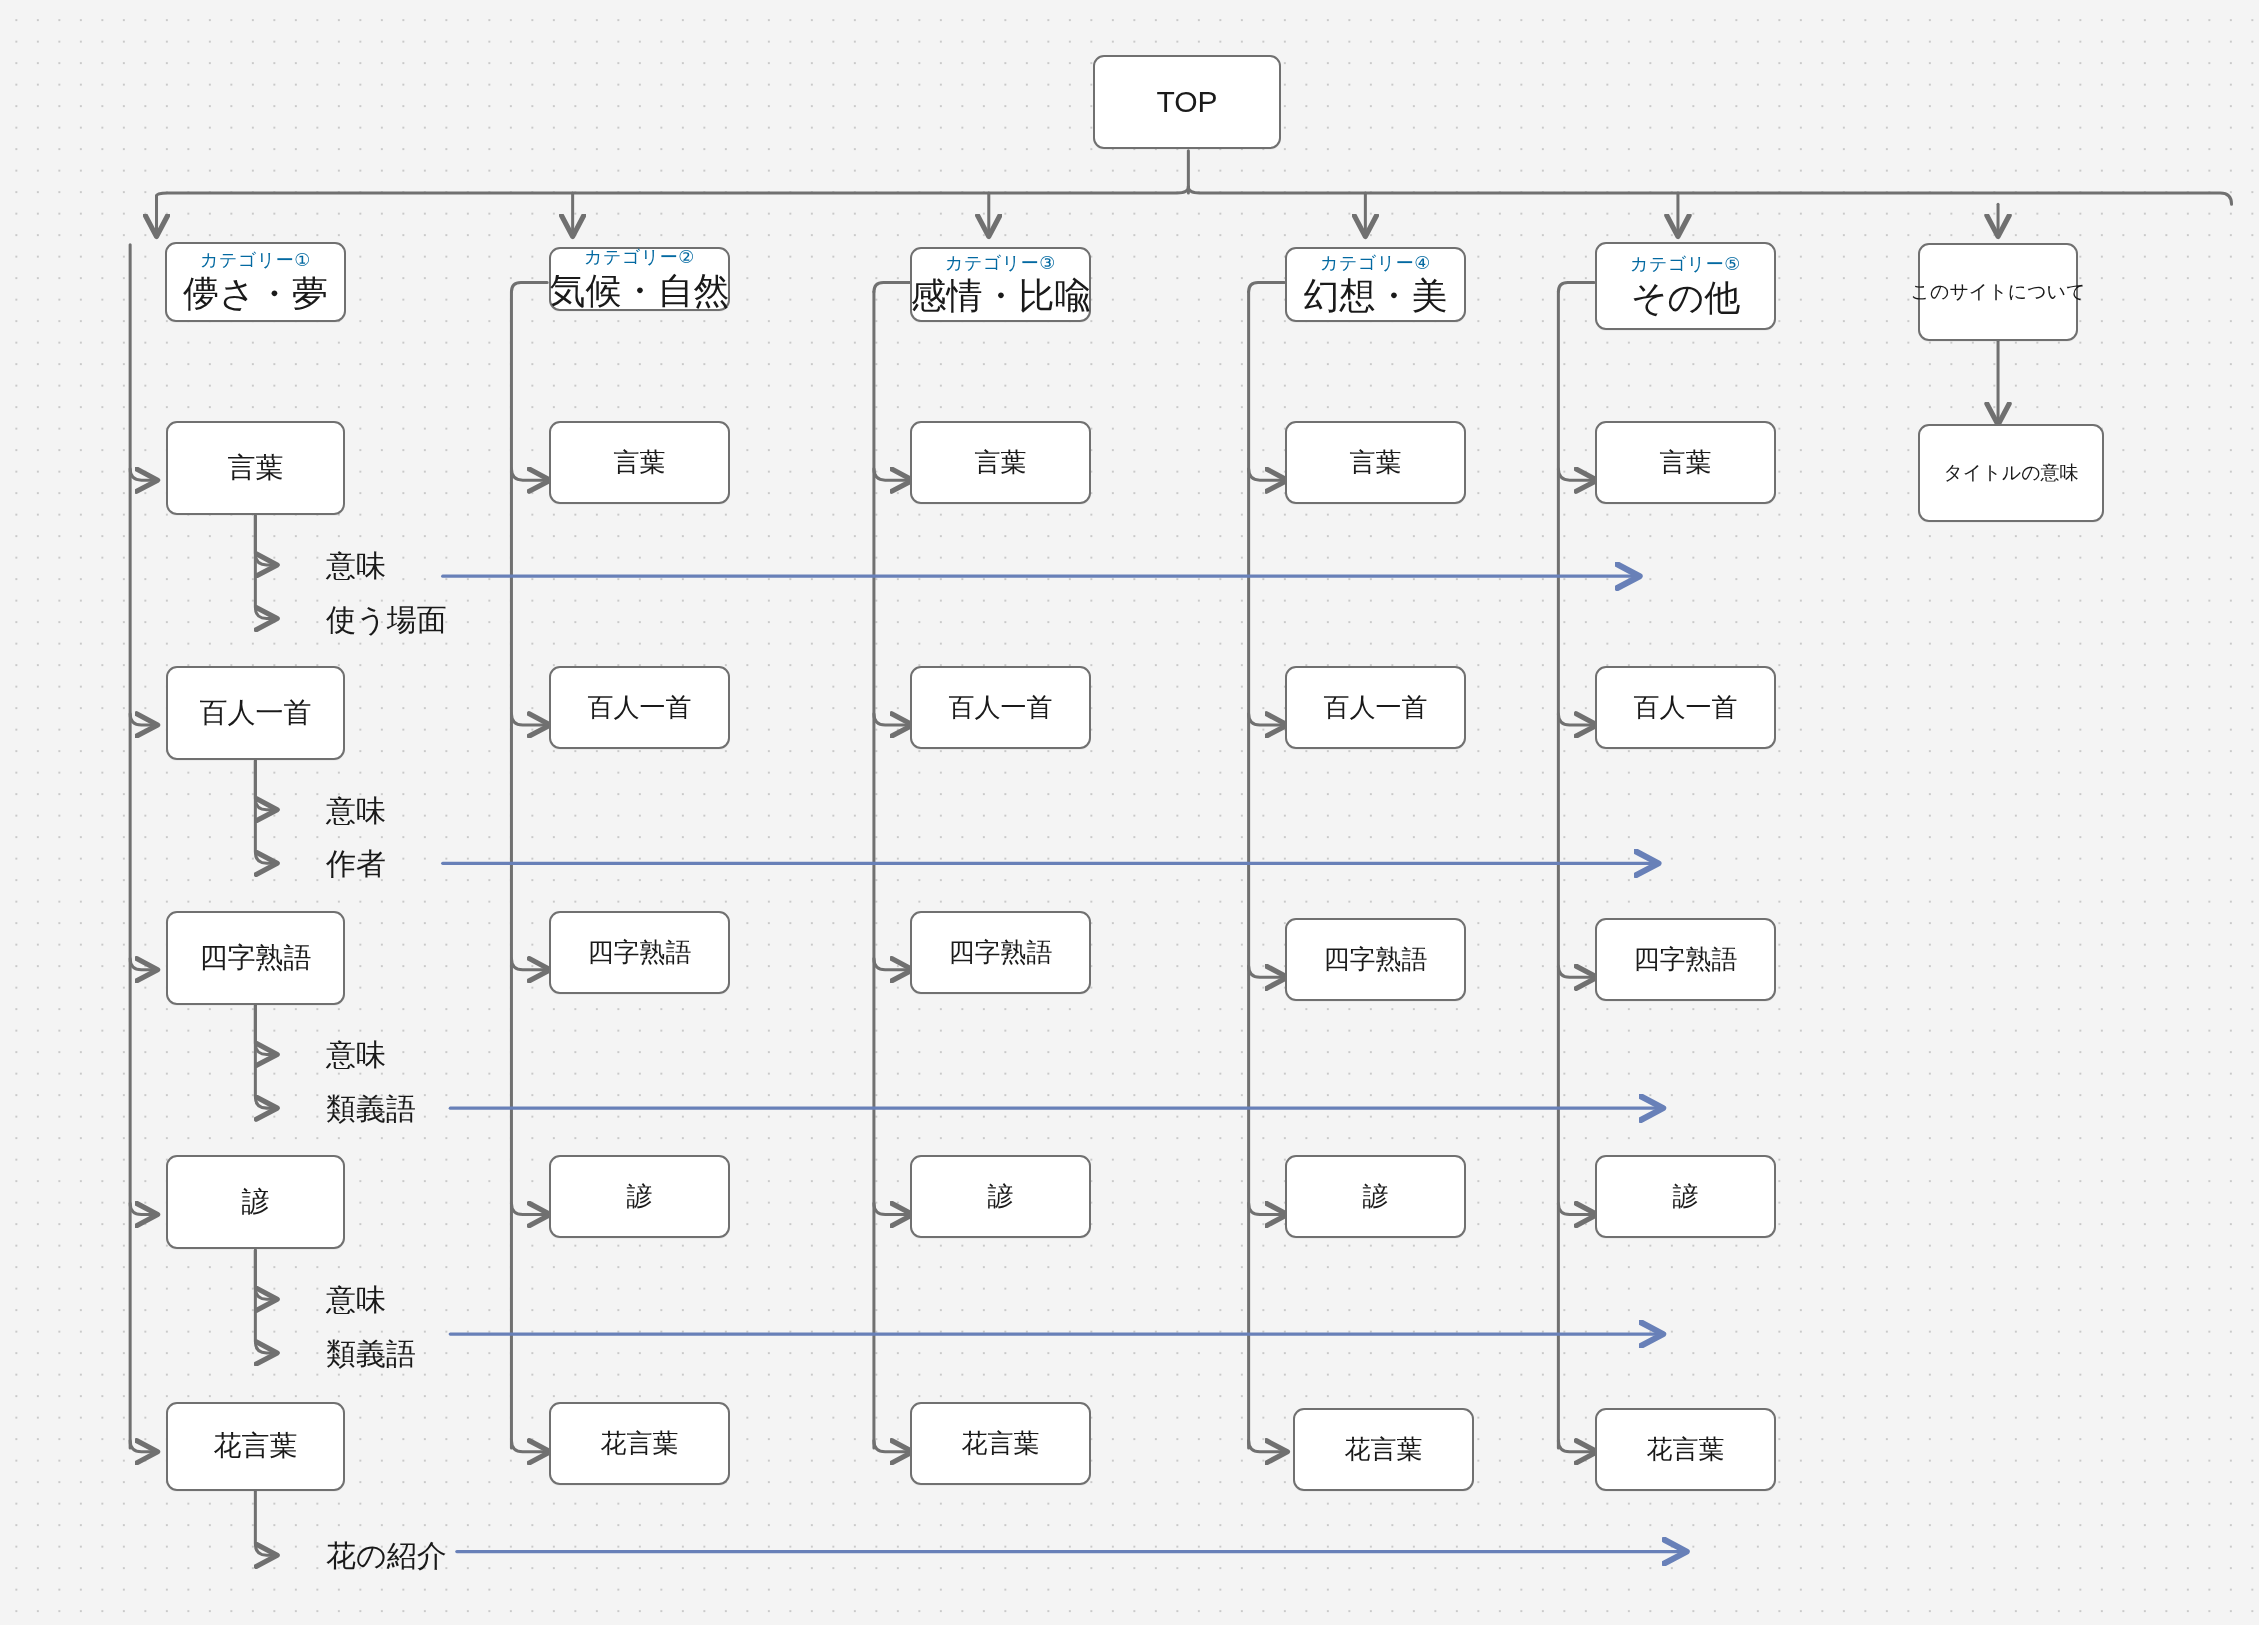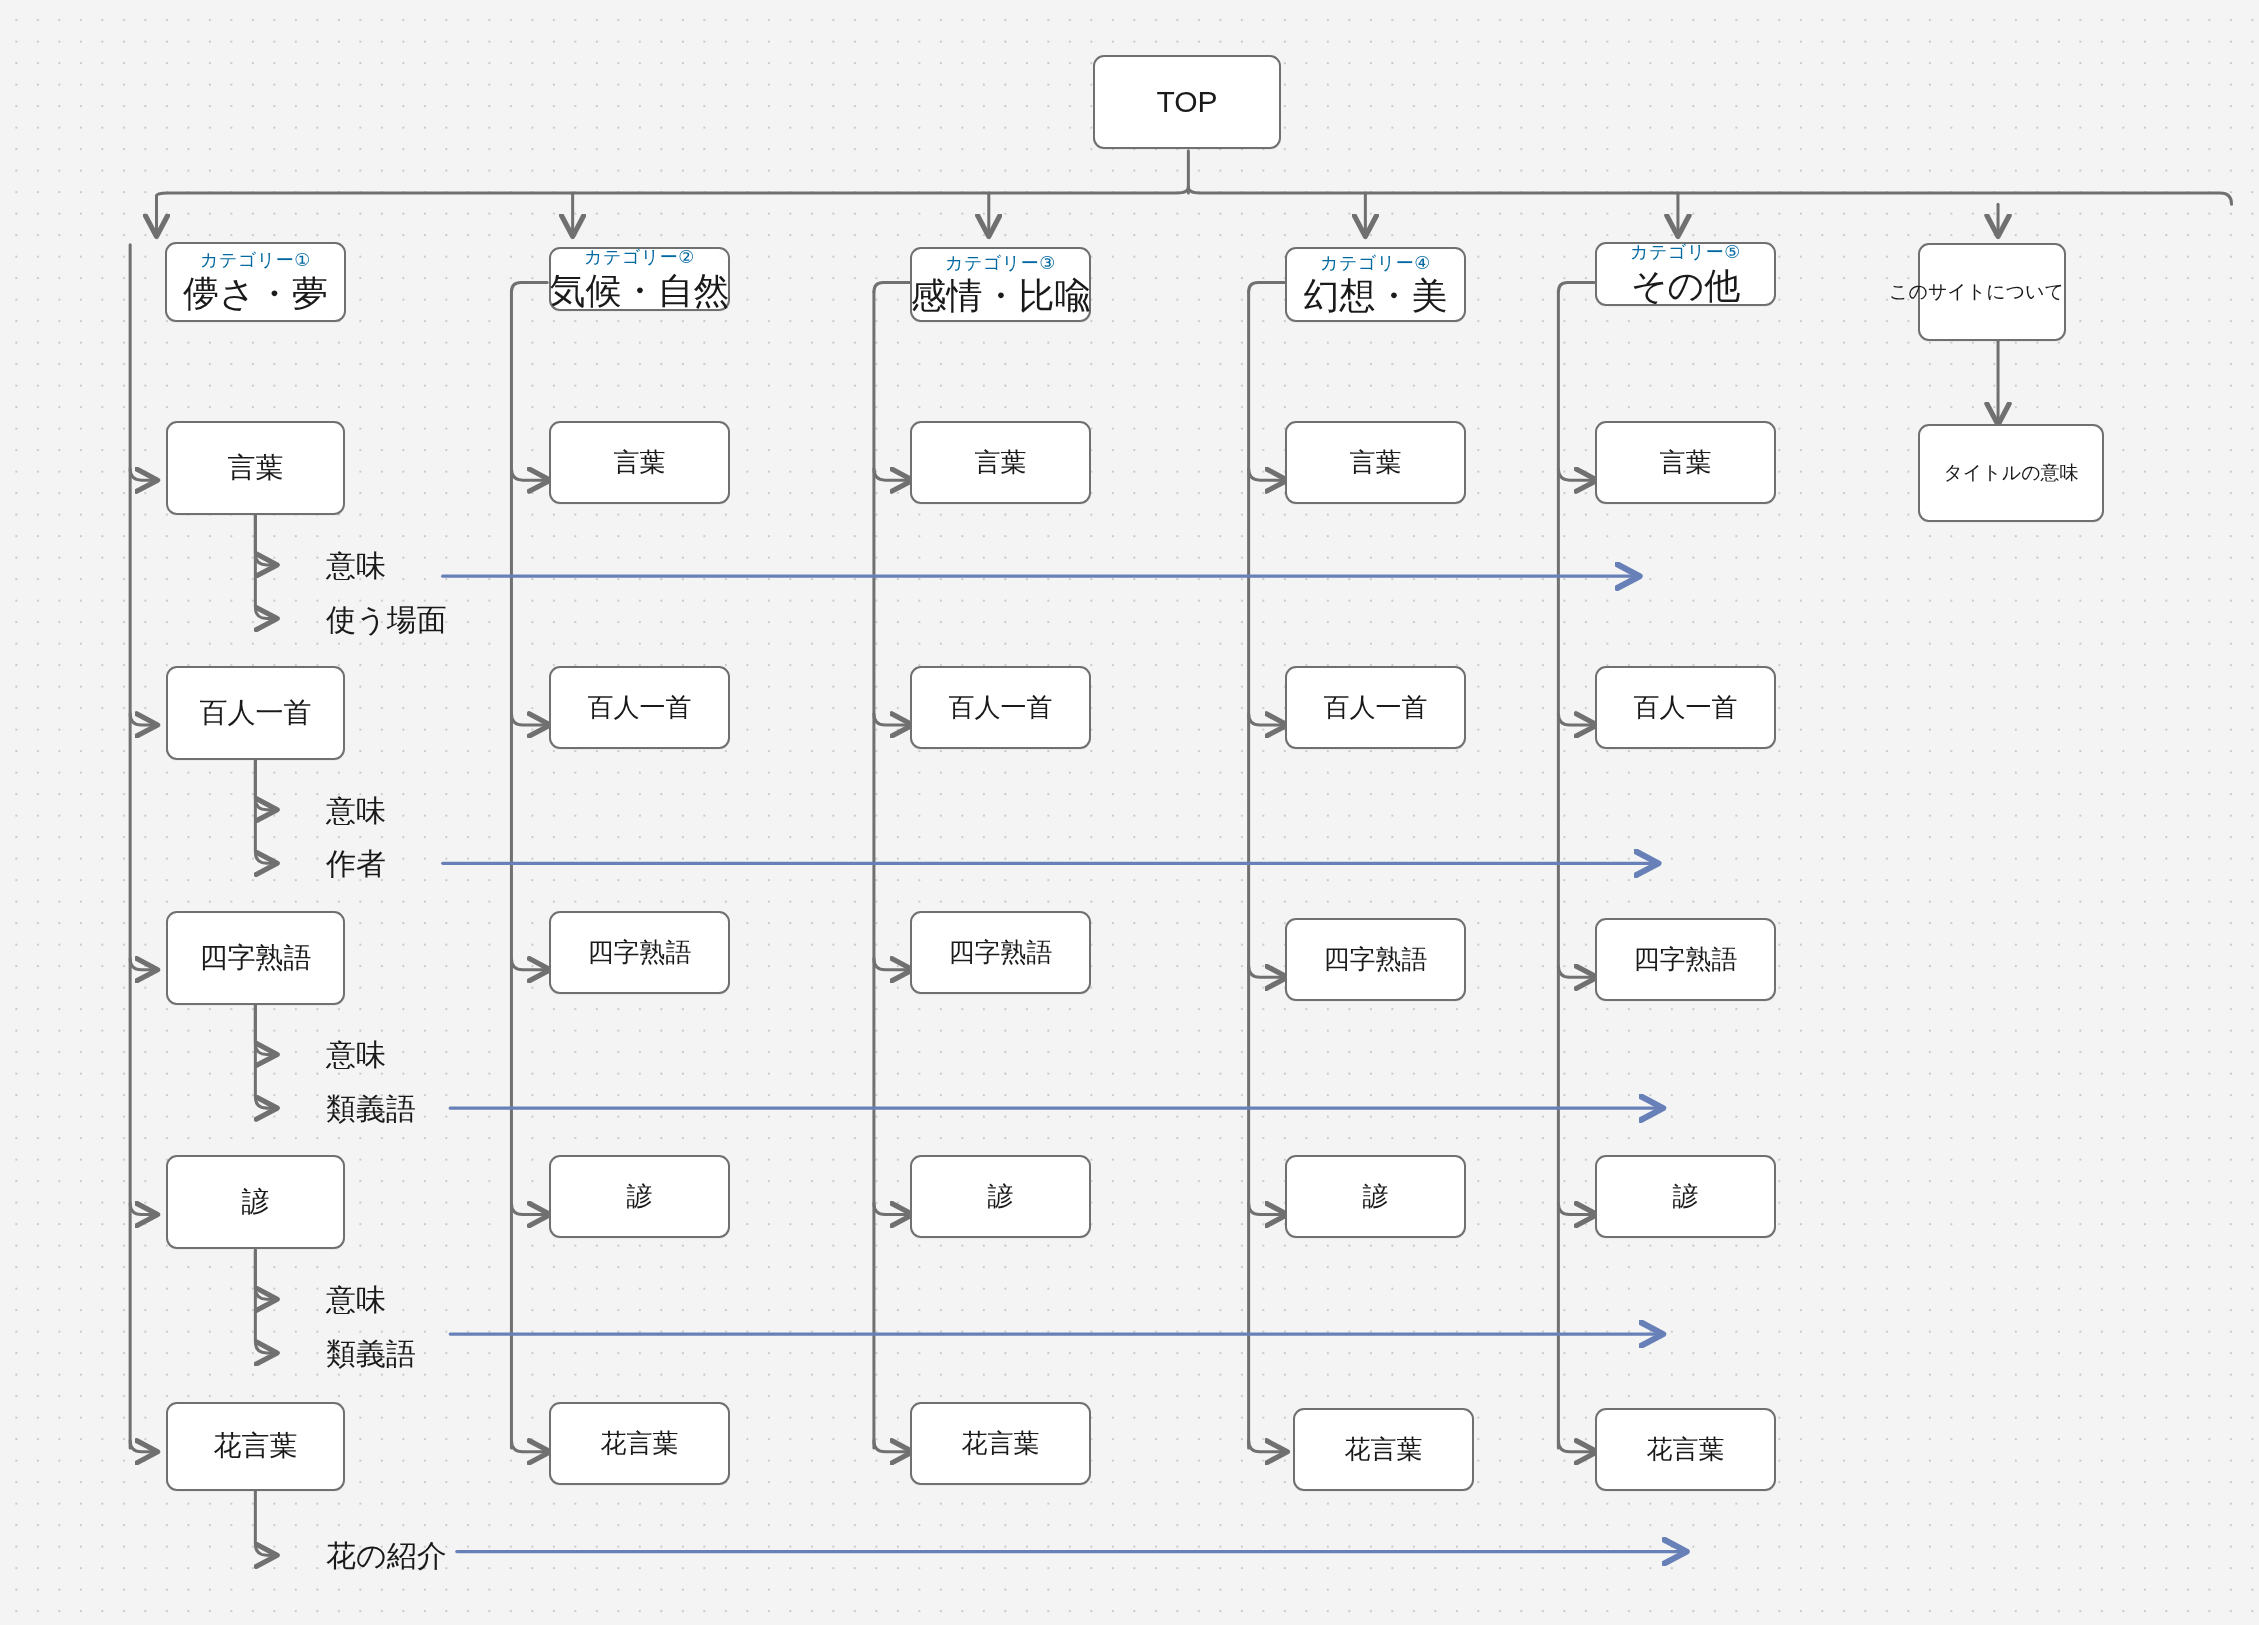--- a/index.html
+++ b/index.html
@@ -167,26 +167,26 @@
   <div class="node" style="left:910px;top:247px;width:181px;height:75px;">
     <span class="lbl n-cat-small">カテゴリー③</span>
     <span class="lbl n-cat-big">感情・比喩</span>
   </div>
 
   <div class="node" style="left:1285px;top:247px;width:181px;height:75px;">
     <span class="lbl n-cat-small">カテゴリー④</span>
     <span class="lbl n-cat-big">幻想・美</span>
   </div>
 
-  <div class="node" style="left:1595px;top:242px;width:181px;height:64px;">
+  <div class="node" style="left:1595px;top:242px;width:181px;height:88px;">
     <span class="lbl n-cat-small">カテゴリー⑤</span>
     <span class="lbl n-cat-big">その他</span>
   </div>
 
-  <div class="node n-about" style="left:1918px;top:243px;width:148px;height:98px;align-items:flex-end;">
+  <div class="node n-about" style="left:1918px;top:243px;width:160px;height:98px;">
     <span class="lbl">このサイトについて</span>
   </div>
   <div class="node n-about" style="left:1918px;top:424px;width:186px;height:98px;">
     <span class="lbl">タイトルの意味</span>
   </div>
 
   <div class="node n-item" style="left:166px;top:421px;width:179px;height:94px;">
     <span class="lbl">言葉</span>
   </div>
   <div class="node n-item" style="left:166px;top:666px;width:179px;height:94px;">

